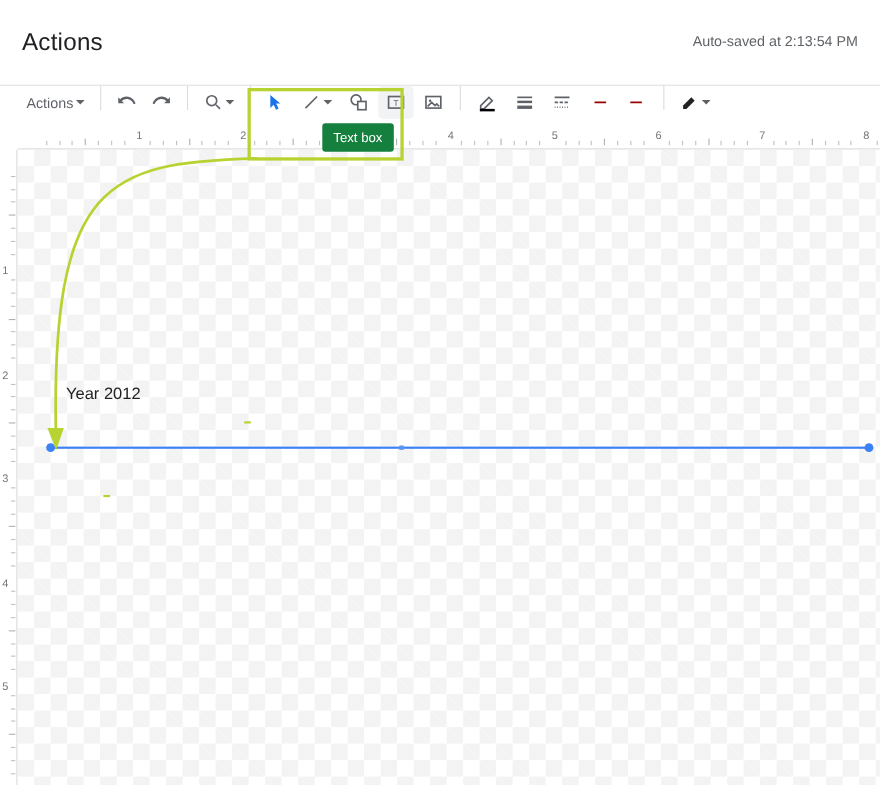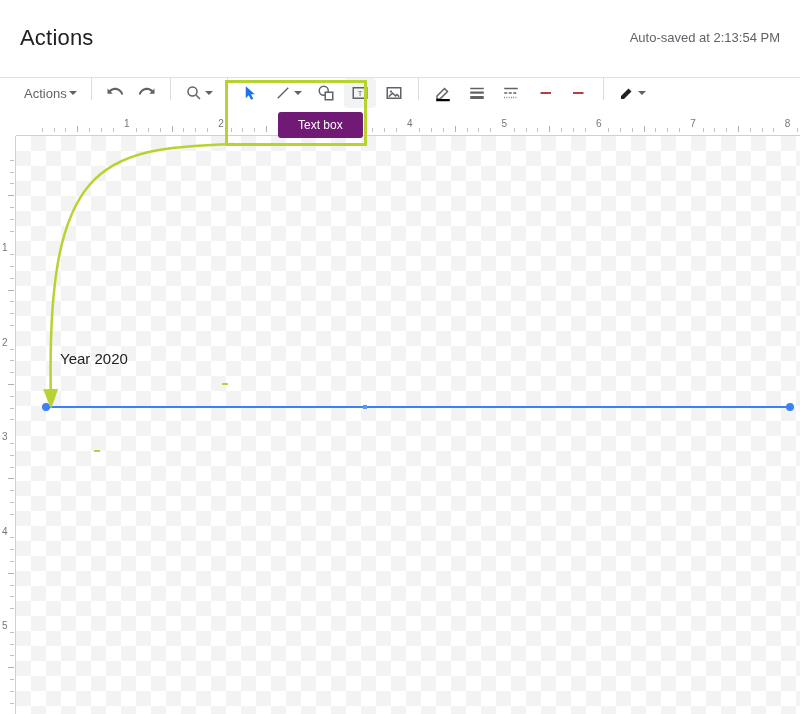--- a/index.html
+++ b/index.html
@@ -10,21 +10,21 @@
   .autosave { font-size:13px; color:#5f6368; margin-left:160px;text-align:center;}
   .save-btn { background:#1a73e8; color:#fff; border:none; border-radius:4px; padding:0 22px; height:42px; font-size:15px; font-weight:500; cursor:pointer;}
 
   .toolbar { display:flex; height:40px; padding:0 18px; gap:2px; position:relative;}
   .tb-btn { display:flex; align-items:center; justify-content:center; height:30px; min-width:30px; padding:0 6px; border-radius:4px; cursor:pointer; color:#5f6368; background:transparent;}
   .tb-btn svg { display:block; }
   .tb-sep { width:1px; height:22px; background:#dadce0; margin:0 6px;}
   .tb-caret { margin-left:2px; }
   .highlight-box { position:absolute; border:3px solid #b7d332; left:225px; top:80px; width:142px; height:66px; pointer-events:none; z-index:50;}
 
-  .tooltip { position:absolute; left:278px; top:112px; background:#701a75; color:#fff; font-size:12px; padding:6px 20px; border-radius:3px; z-index:60;}
+  .tooltip { position:absolute; left:293px; top:112px; background:#15803d; color:#fff; font-size:12px; padding:6px 10px; border-radius:3px; z-index:60;}
 
   .canvas-wrap { position:relative; width:800px; height:596px; }
   .ruler-h { position:absolute; left:16px; top:0; height:18px; right:0; background:#fff; border-bottom:1px solid #d0d0d0;}
   .ruler-h .tick-major { position:absolute; top:0; width:1px; height:18px; background:none; font-size:10px; color:#767676; transform:translateX(-50%);}
   .ruler-h .tick { position:absolute; top:10px; width:1px; height:4px; background:#c0c0c0;}
   .ruler-h .tick-half { position:absolute; top:8px; width:1px; height:6px; background:#b0b0b0;}
   .ruler-v { position:absolute; left:0; top:18px; width:16px; bottom:0; background:#fff; border-right:1px solid #d0d0d0;}
   .ruler-v .tick-major { position:absolute; left:2px; height:1px; width:12px; background:none; font-size:10px; color:#767676; transform:translateY(-50%);}
   .ruler-v .tick { position:absolute; left:10px; height:1px; width:4px; background:#c0c0c0;}
   .ruler-v .tick-half { position:absolute; left:8px; height:1px; width:6px; background:#b0b0b0;}
@@ -297,21 +297,21 @@
 
     <svg class="arrow-annot" width="230" height="272" viewBox="0 0 230 272">
       <defs>
           <marker id="arr" markerWidth="10" markerHeight="10" refX="6" refY="3" orient="auto">
             <path d="M0,0 L0,6 L8,3 z" fill="#b7d332"></path>
           </marker>
         </defs>
       <path d="M195,2 C60,6 6,20 12,262" fill="none" stroke="#b7d332" stroke-width="2.5" marker-end="url(#arr)"></path>
     </svg>
 
-    <div class="textbox-label">Year 2020</div>
+    <div class="textbox-label">Year 2012</div>
 
     <div class="timeline">
       <div class="tl-line"></div>
       <div class="tl-handle left"></div>
       <div class="tl-handle right"></div>
       <div class="tl-mid"></div>
     </div>
 
     <div class="green-dot green-dot-a"></div>
     <div class="green-dot green-dot-b"></div>

